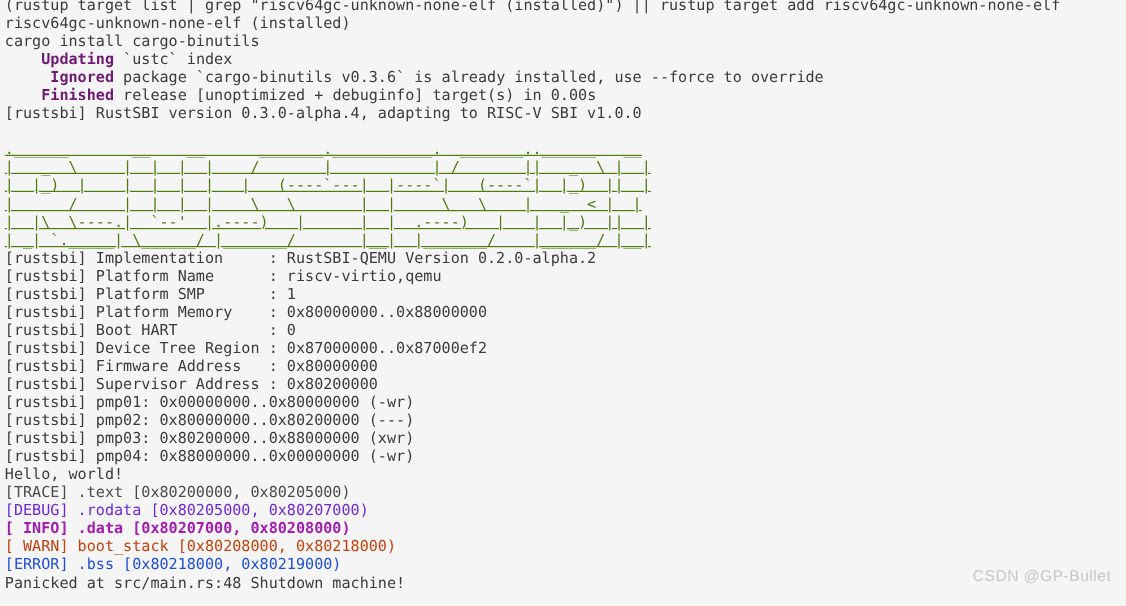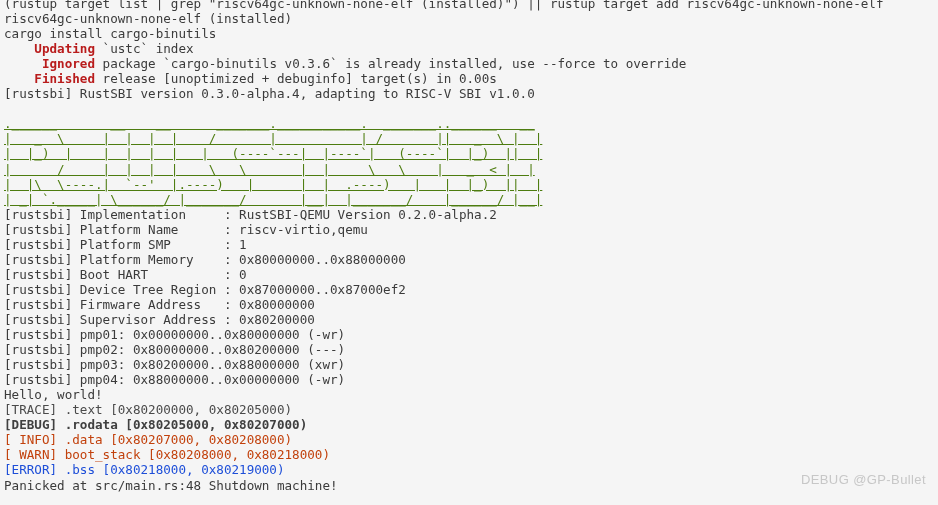--- a/index.html
+++ b/index.html
@@ -36,36 +36,36 @@
   .line {
     white-space: pre;
     height: 15.06px;
     letter-spacing: 0px;
   }
   .art {
     color: #4d7c0f;
     text-decoration: underline;
   }
   .c-default  { color: #3b3b3b; }
-  .c-green    { color: #b91c1c; font-weight: bold; }
+  .c-green    { color: #701a75; font-weight: bold; }
   .c-trace    { color: #4a4a4a; margin-top: 32px; }
-  .c-debug    { color: #404040; font-weight: bold; }
-  .c-info     { color: #c2410c; }
+  .c-debug    { color: #6d28d9; }
+  .c-info     { color: #a21caf; font-weight: bold; }
   .c-warn     { color: #c2410c; }
   .c-error    { color: #1d4ed8; }
   .watermark {
     position: absolute;
     right: 12px;
     bottom: 18px;
     color: #c7c7c7;
     font-family: "Liberation Sans", sans-serif;
     font-size: 13px;
     letter-spacing: 0.4px;
     user-select: none;
   }
 </style>
 </head>
 <body>
 
 <div id="terminal">
   <div class="scroll" id="terminal-output"><div class="line"><span class="c-default">(rustup target list | grep "riscv64gc-unknown-none-elf (installed)") || rustup target add riscv64gc-unknown-none-elf</span></div><div class="line"><span class="c-default">riscv64gc-unknown-none-elf (installed)</span></div><div class="line"><span class="c-default">cargo install cargo-binutils</span></div><div class="line"><span class="c-default">    </span><span class="c-green">Updating</span><span class="c-default"> `ustc` index</span></div><div class="line"><span class="c-default">     </span><span class="c-green">Ignored</span><span class="c-default"> package `cargo-binutils v0.3.6` is already installed, use --force to override</span></div><div class="line"><span class="c-default">    </span><span class="c-green">Finished</span><span class="c-default"> release [unoptimized + debuginfo] target(s) in 0.00s</span></div><div class="line"><span class="c-default">[rustsbi] RustSBI version 0.3.0-alpha.4, adapting to RISC-V SBI v1.0.0</span></div><div class="line"><span class="c-default"></span></div><div class="line"><span class="art">.______       __    __      _______.___________.  _______..______   __</span></div><div class="line"><span class="art">|   _  \     |  |  |  |    /       |           | /       ||   _  \ |  |</span></div><div class="line"><span class="art">|  |_)  |    |  |  |  |   |   (----`---|  |----`|   (----`|  |_)  ||  |</span></div><div class="line"><span class="art">|      /     |  |  |  |    \   \       |  |     \   \    |   _  &lt; |  |</span></div><div class="line"><span class="art">|  |\  \----.|  `--'  |.----)   |      |  |  .----)   |   |  |_)  ||  |</span></div><div class="line"><span class="art">| _| `._____| \______/ |_______/       |__|  |_______/    |______/ |__|</span></div><div class="line"><span class="c-default">[rustsbi] Implementation     : RustSBI-QEMU Version 0.2.0-alpha.2</span></div><div class="line"><span class="c-default">[rustsbi] Platform Name      : riscv-virtio,qemu</span></div><div class="line"><span class="c-default">[rustsbi] Platform SMP       : 1</span></div><div class="line"><span class="c-default">[rustsbi] Platform Memory    : 0x80000000..0x88000000</span></div><div class="line"><span class="c-default">[rustsbi] Boot HART          : 0</span></div><div class="line"><span class="c-default">[rustsbi] Device Tree Region : 0x87000000..0x87000ef2</span></div><div class="line"><span class="c-default">[rustsbi] Firmware Address   : 0x80000000</span></div><div class="line"><span class="c-default">[rustsbi] Supervisor Address : 0x80200000</span></div><div class="line"><span class="c-default">[rustsbi] pmp01: 0x00000000..0x80000000 (-wr)</span></div><div class="line"><span class="c-default">[rustsbi] pmp02: 0x80000000..0x80200000 (---)</span></div><div class="line"><span class="c-default">[rustsbi] pmp03: 0x80200000..0x88000000 (xwr)</span></div><div class="line"><span class="c-default">[rustsbi] pmp04: 0x88000000..0x00000000 (-wr)</span></div><div class="line"><span class="c-default">Hello, world!</span></div><div class="line"><span class="c-trace">[TRACE] .text [0x80200000, 0x80205000)</span></div><div class="line"><span class="c-debug">[DEBUG] .rodata [0x80205000, 0x80207000)</span></div><div class="line"><span class="c-info">[ INFO] .data [0x80207000, 0x80208000)</span></div><div class="line"><span class="c-warn">[ WARN] boot_stack [0x80208000, 0x80218000)</span></div><div class="line"><span class="c-error">[ERROR] .bss [0x80218000, 0x80219000)</span></div><div class="line"><span class="c-default">Panicked at src/main.rs:48 Shutdown machine!</span></div></div>
-  <div class="watermark">DEBUG @GP-Bullet</div>
+  <div class="watermark">CSDN @GP-Bullet</div>
 </div>
 
 </body></html>

